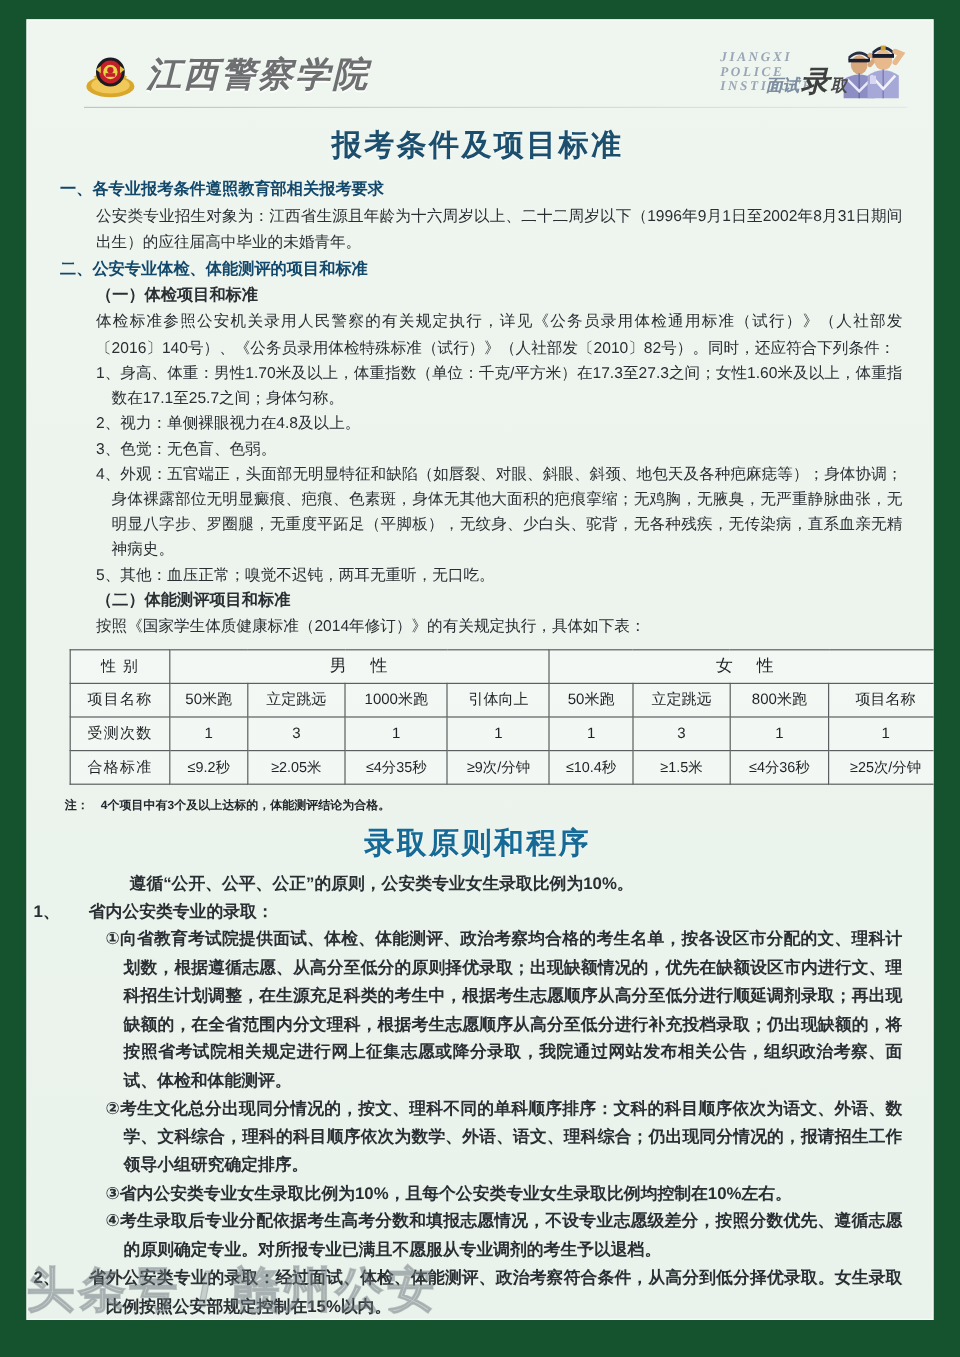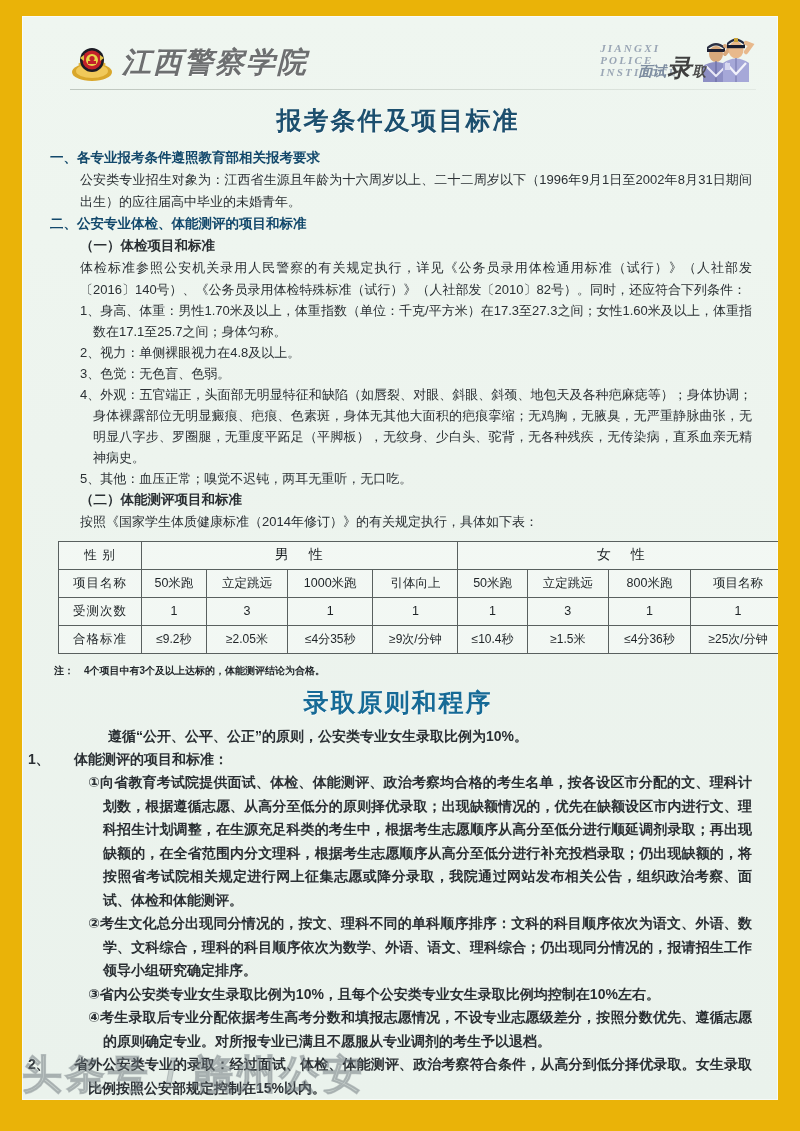--- a/index.html
+++ b/index.html
@@ -8,21 +8,21 @@
     background: #ffffff;
   }
   body {
     font-family: "Liberation Sans", "DejaVu Sans", sans-serif;
   }
   #page {
     position: relative;
     width: 800px;
     height: 1131px;
     overflow: hidden;
-    background: #eab308;
+    background: #14532d;
     box-sizing: border-box;
   }
   
   #sheet {
     position: absolute;
     left: 22px;
     top: 16px;
     right: 22px;
     bottom: 31px;
     background: #eef5ef;
@@ -365,21 +365,21 @@
 
       <div class="note">
         <span>注：</span><span class="gap"></span><span>4个项目中有3个及以上达标的，体能测评结论为合格。</span>
       </div>
 
       <div class="doc-title second">录取原则和程序</div>
 
       <div class="p-indent">遵循“公开、公平、公正”的原则，公安类专业女生录取比例为10%。</div>
 
       <div class="li2">
-        <span class="num">1、</span><span>体能测评的项目和标准：</span>
+        <span class="num">1、</span><span>省内公安类专业的录取：</span>
       </div>
       <div class="sub2">①向省教育考试院提供面试、体检、体能测评、政治考察均合格的考生名单，按各设区市分配的文、理科计划数，根据遵循志愿、从高分至低分的原则择优录取；出现缺额情况的，优先在缺额设区市内进行文、理科招生计划调整，在生源充足科类的考生中，根据考生志愿顺序从高分至低分进行顺延调剂录取；再出现缺额的，在全省范围内分文理科，根据考生志愿顺序从高分至低分进行补充投档录取；仍出现缺额的，将按照省考试院相关规定进行网上征集志愿或降分录取，我院通过网站发布相关公告，组织政治考察、面试、体检和体能测评。</div>
       <div class="sub2">②考生文化总分出现同分情况的，按文、理科不同的单科顺序排序：文科的科目顺序依次为语文、外语、数学、文科综合，理科的科目顺序依次为数学、外语、语文、理科综合；仍出现同分情况的，报请招生工作领导小组研究确定排序。</div>
       <div class="sub2">③省内公安类专业女生录取比例为10%，且每个公安类专业女生录取比例均控制在10%左右。</div>
       <div class="sub2">④考生录取后专业分配依据考生高考分数和填报志愿情况，不设专业志愿级差分，按照分数优先、遵循志愿的原则确定专业。对所报专业已满且不愿服从专业调剂的考生予以退档。</div>
 
       <div class="li2">
         <span class="num">2、</span><span>省外公安类专业的录取：经过面试、体检、体能测评、政治考察符合条件，从高分到低分择优录取。女生录取比例按照公安部规定控制在15%以内。</span>
       </div>
 

